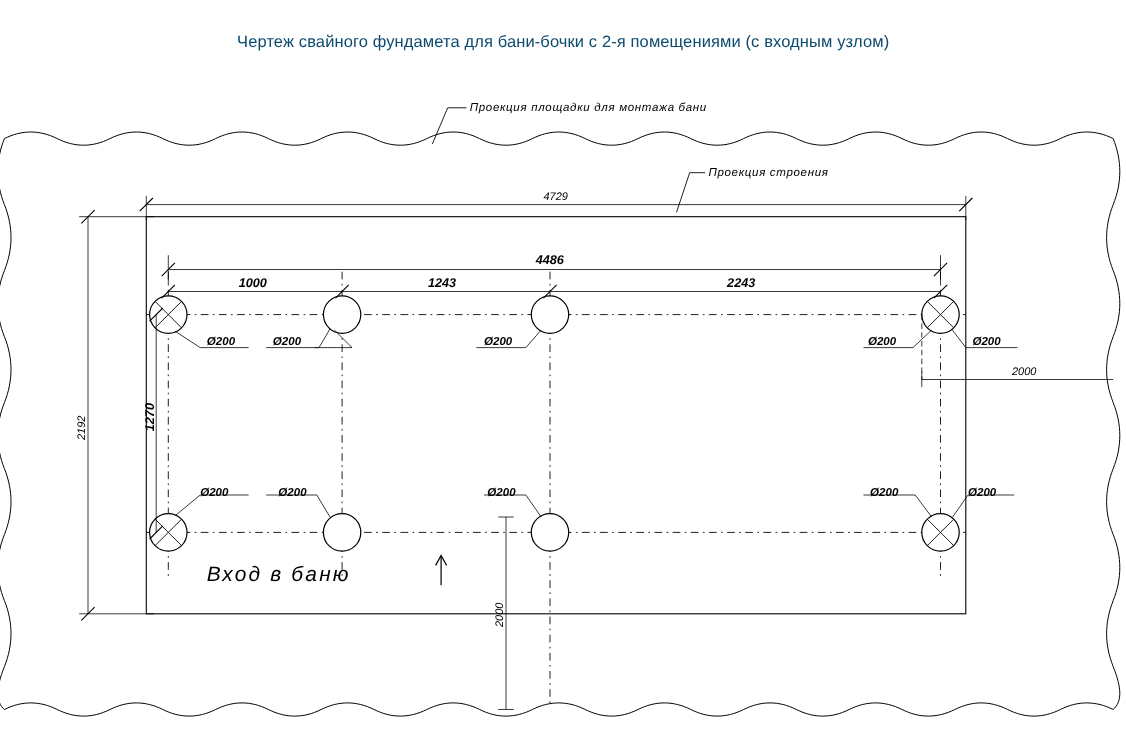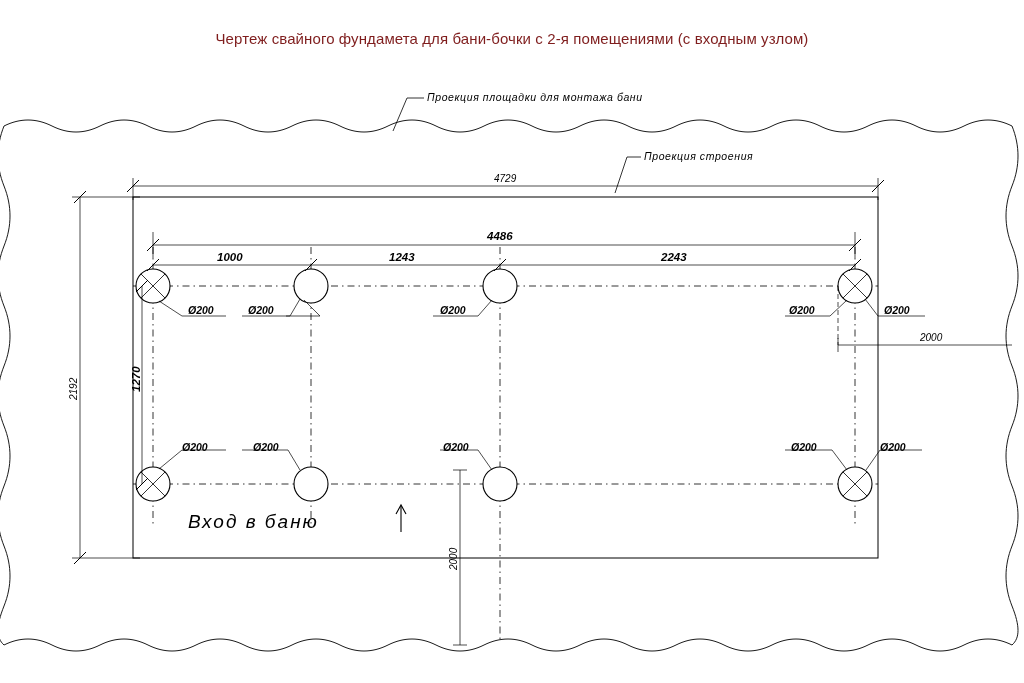--- a/index.html
+++ b/index.html
@@ -15,21 +15,21 @@
     font-family: "Liberation Sans", sans-serif;
     overflow: hidden;
   }
   #title {
     position: absolute;
     left: 0;
     top: 30px;
     width: 1024px;
     text-align: center;
     font-size: 15px;
-    color: #7f1d1d;
+    color: #0c4a6e;
     letter-spacing: 0.1px;
   }
   svg.drawing {
     position: absolute;
     left: 0;
     top: 0;
     width: 1024px;
     height: 683px;
   }
   .lbl {

